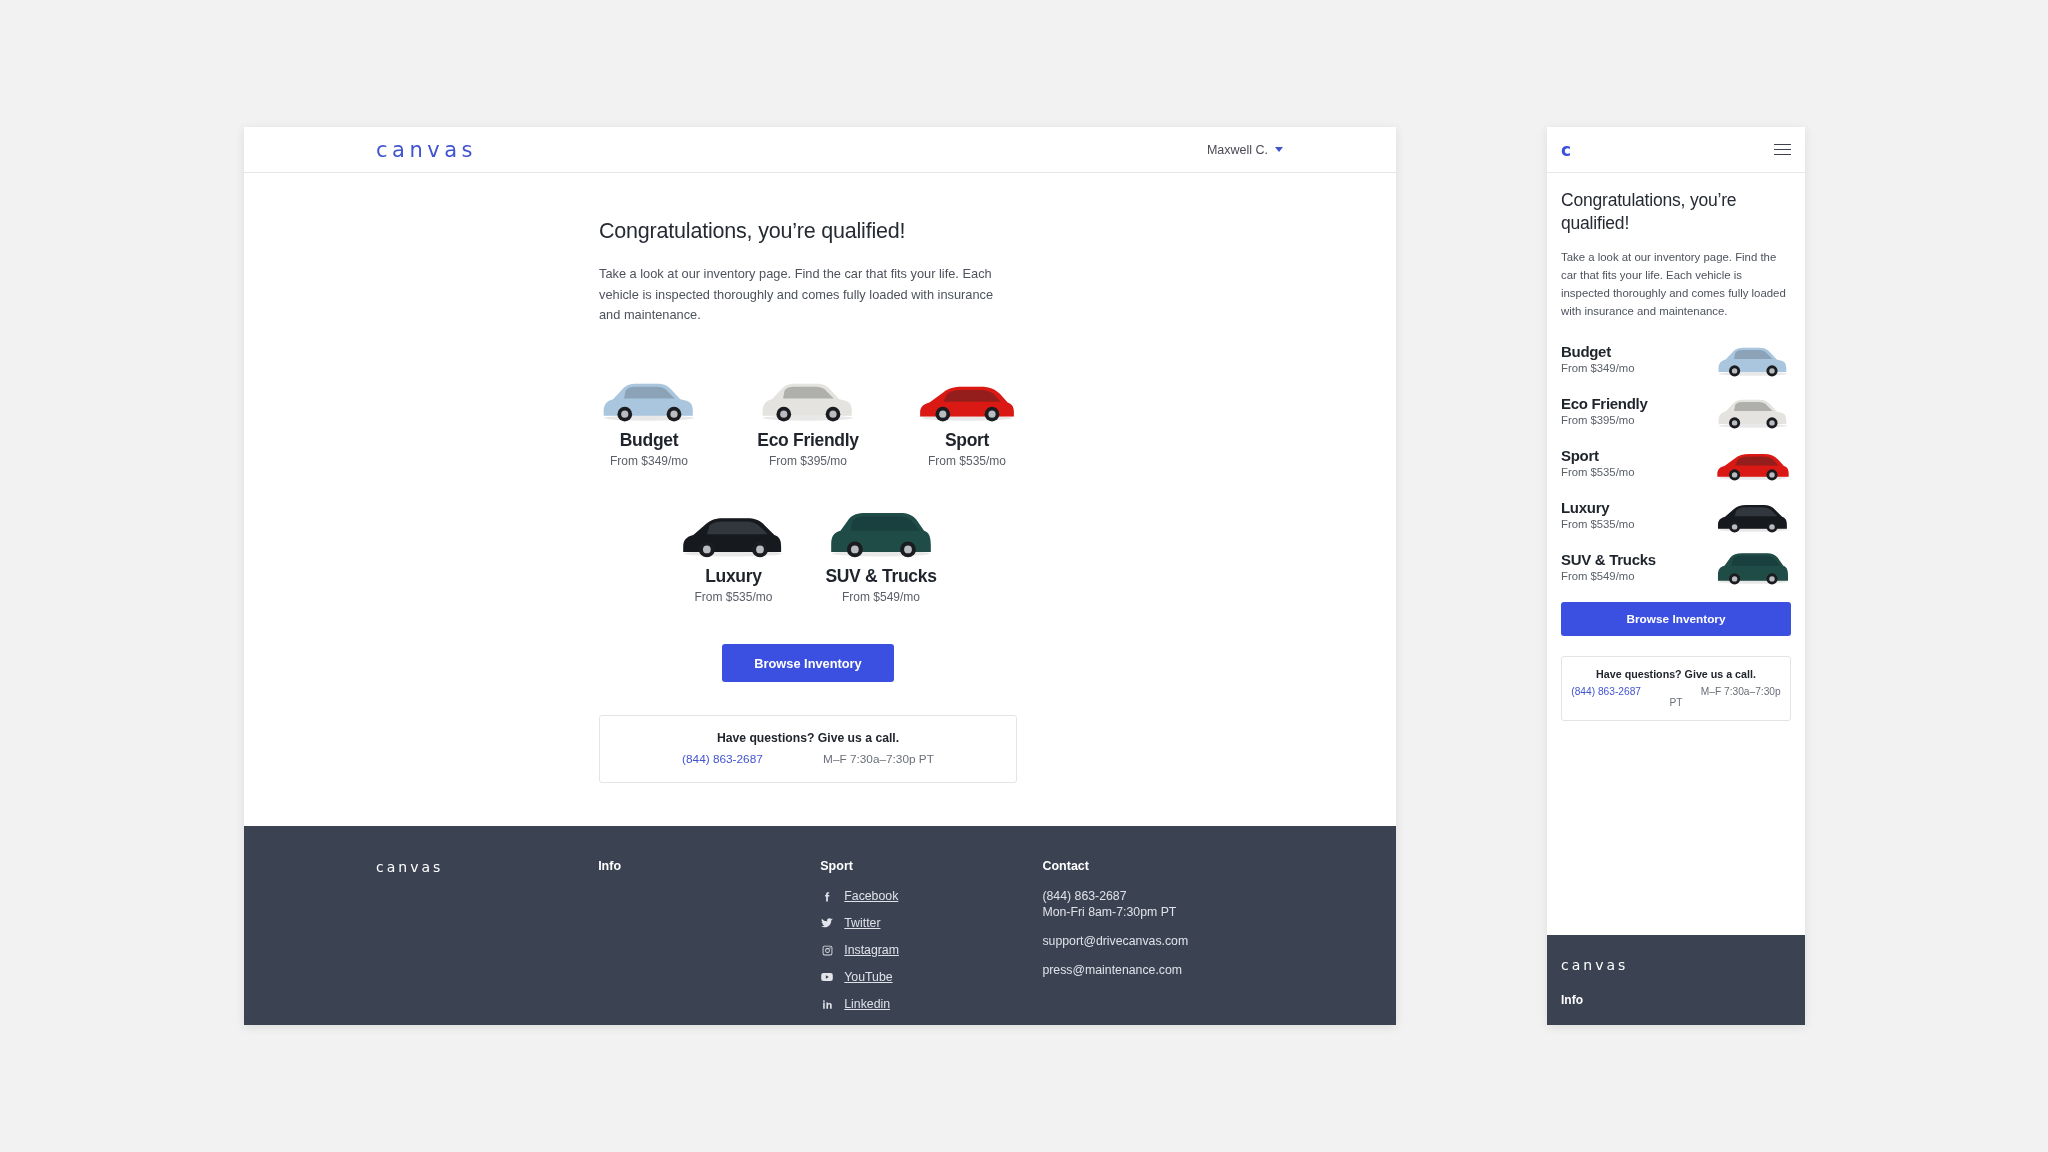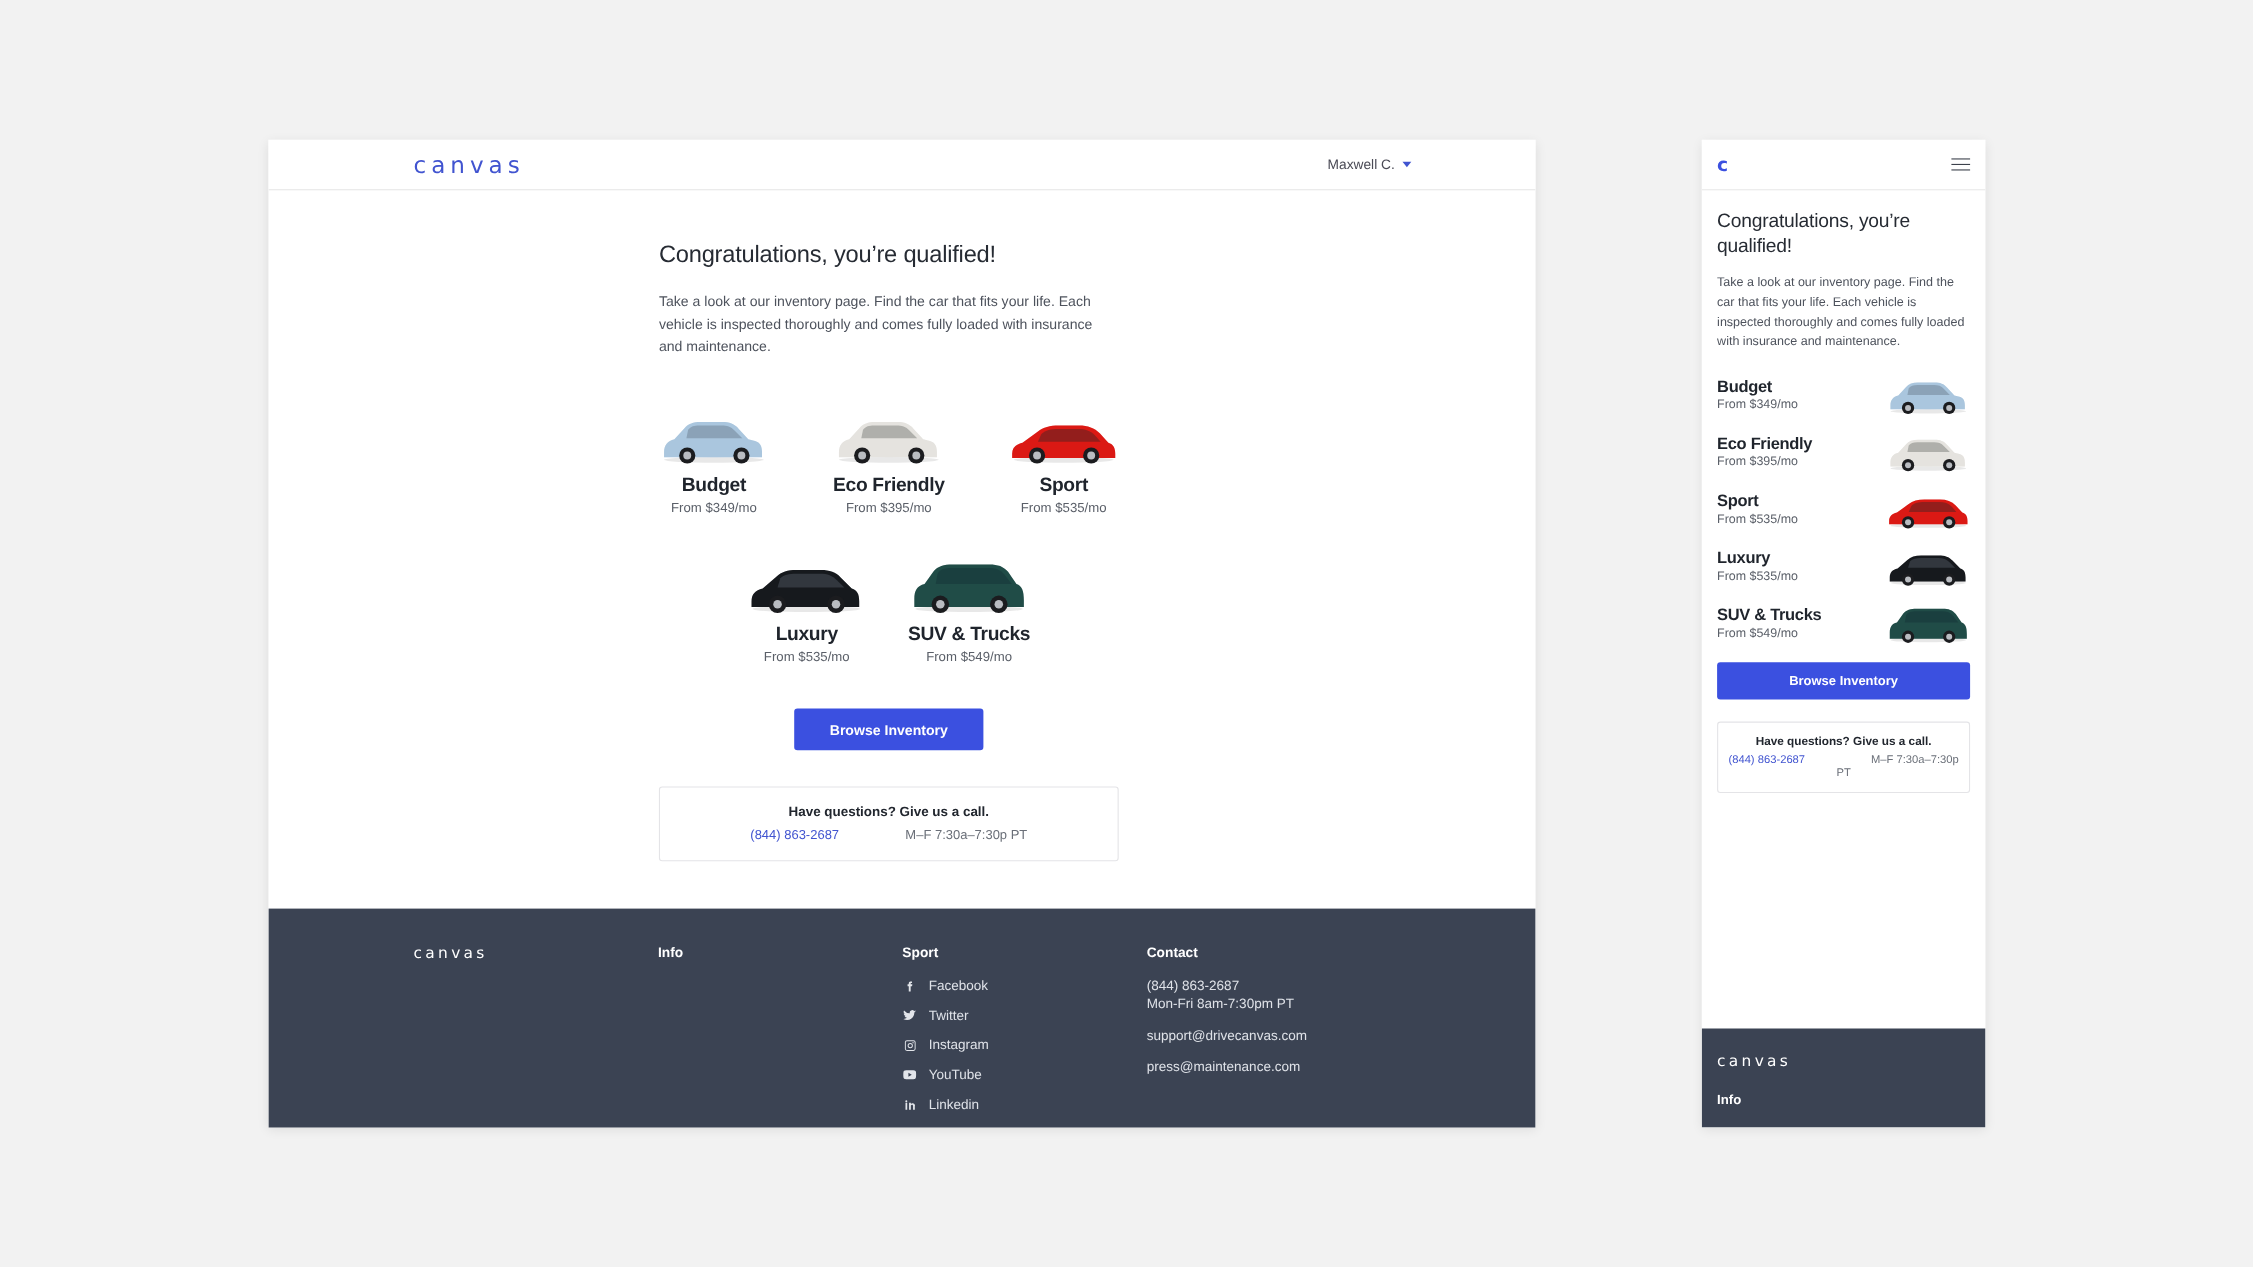--- a/index.html
+++ b/index.html
@@ -97,21 +97,21 @@
   .flink {
     display: block; font-size: 12.3px; color: #dfe2e8;
     margin-bottom: 14px; text-decoration: none; cursor: pointer;
   }
   .fsocial {
     display: flex; align-items: center; gap: 10px;
     margin-bottom: 13px; cursor: pointer;
   }
   .fsocial .ic { width: 14px; height: 14px; display: flex; align-items: center; justify-content: center; }
   .fsocial .ic svg { display: block; fill: #e2e5ea; }
-  .fsocial span { font-size: 12.3px; color: #dfe2e8; }
+  .fsocial span { font-size: 12.3px; color: #dfe2e8; text-decoration: underline; }
   .fcontact-line { font-size: 12.3px; color: #dfe2e8; line-height: 1.25; }
   .fcontact-block { margin-bottom: 14px; }
 
   
   .mobile {
     position: absolute; left: 1547px; top: 127px;
     width: 258px; height: 898px;
     background: #fff;
     box-shadow: 0 2px 10px rgba(0,0,0,0.09);
     overflow: hidden;

